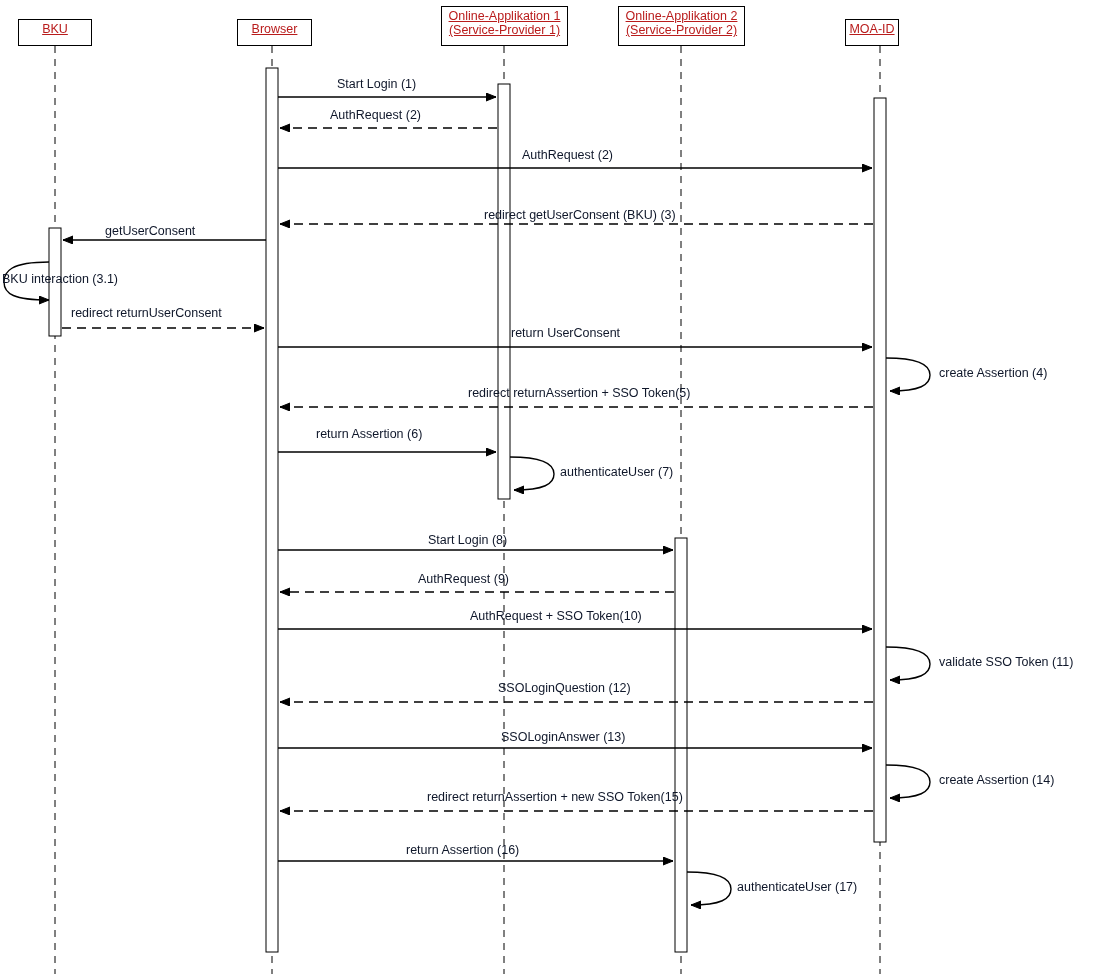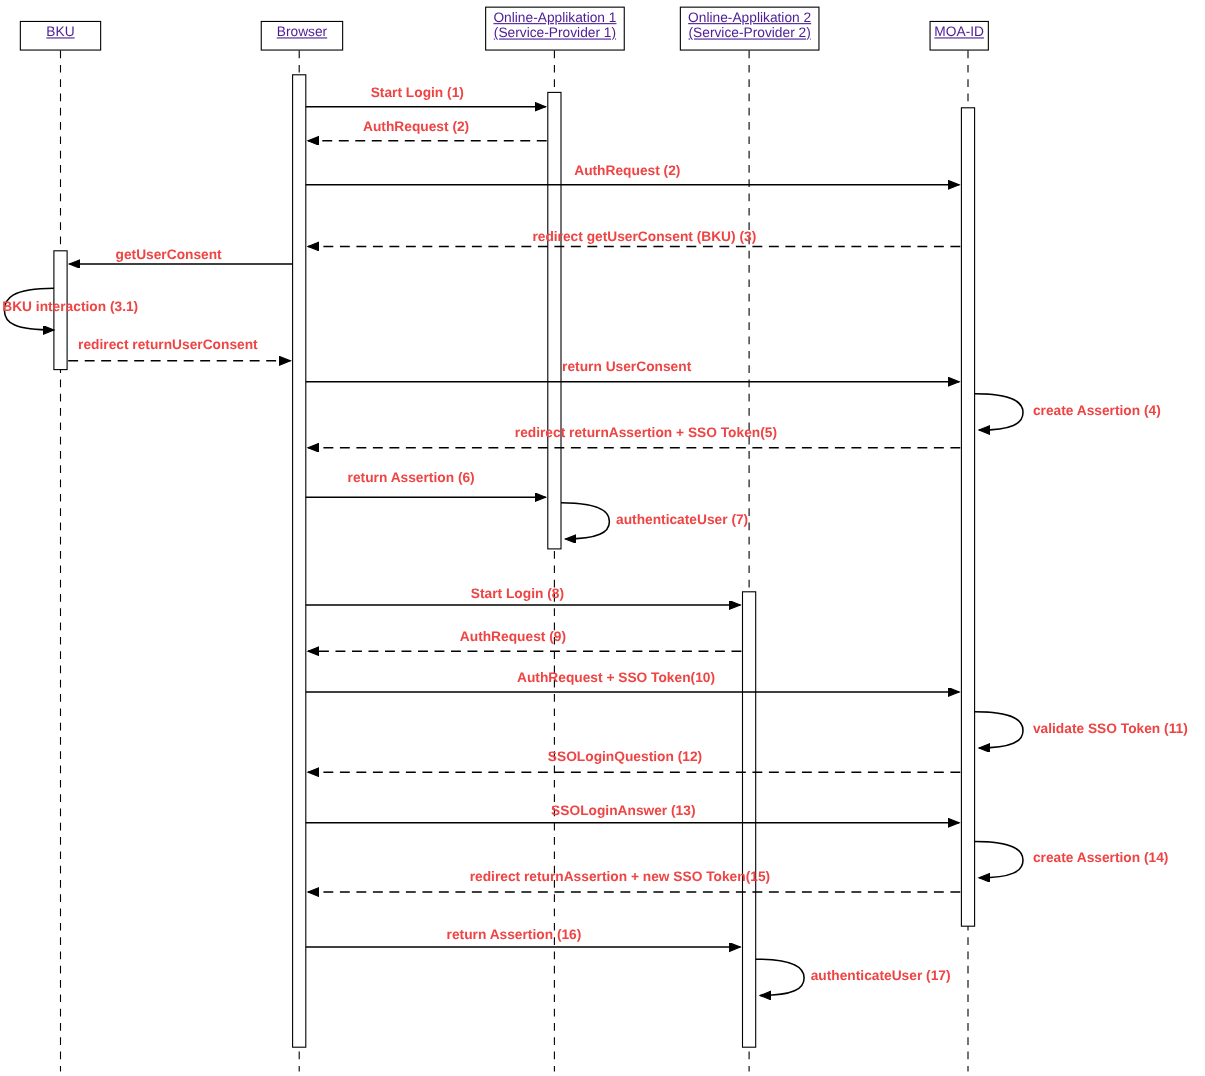--- a/index.html
+++ b/index.html
@@ -25,35 +25,34 @@
     height: 978px;
   }
   .lifeline-box {
     position: absolute;
     border: 1px solid #000000;
     background: #ffffff;
     box-sizing: border-box;
     text-align: center;
     font-size: 12.5px;
     line-height: 14px;
-    color: #4c1d95;
+    color: #b91c1c;
     padding-top: 2px;
   }
   .lifeline-box .ln {
     display: block;
     text-decoration: underline;
     white-space: nowrap;
   }
   .msg-label {
     position: absolute;
     font-size: 12.5px;
-    color: #ef4444;
+    color: #0f172a;
     white-space: nowrap;
     background: transparent;
-    font-weight: bold;
   }
 </style>
 </head>
 <body>
 
 <div id="diagram">
 
   <div class="lifeline-box" style="left:18px; top:19px; width:74px; height:27px;">
     <span class="ln">BKU</span>
   </div>

